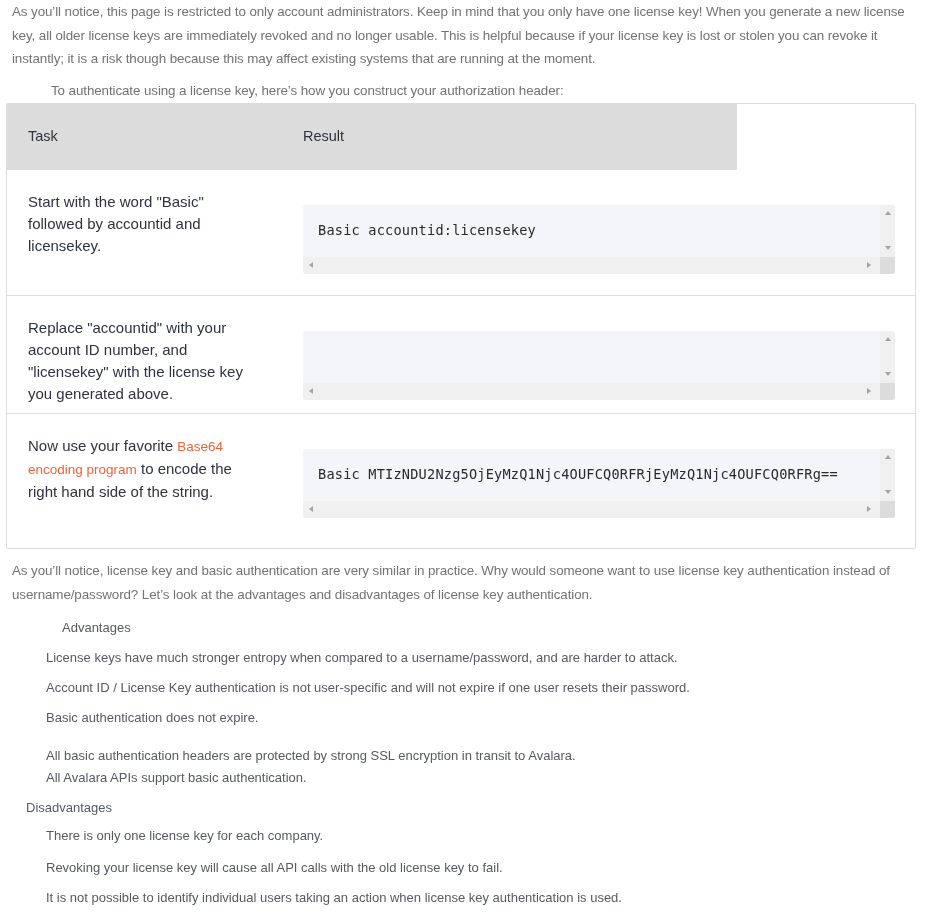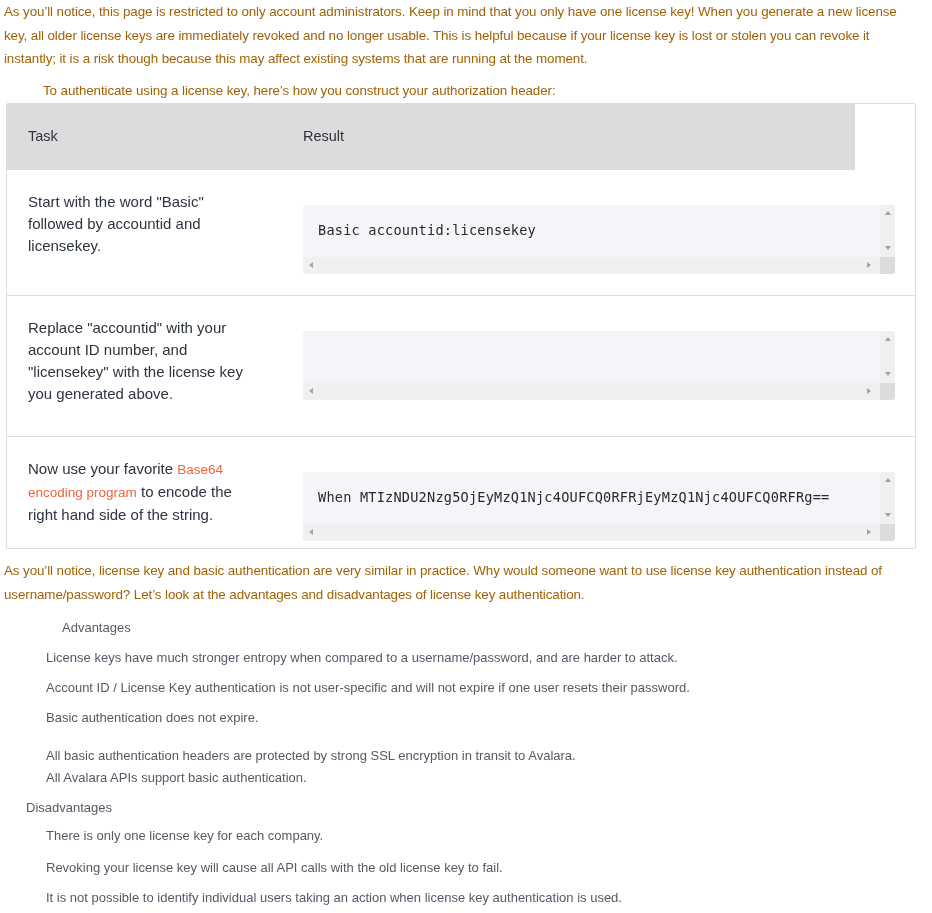--- a/index.html
+++ b/index.html
@@ -1,31 +1,31 @@
 <!DOCTYPE html>
 <html><head>
 <meta charset="utf-8">
 <style>
   * { box-sizing: border-box; margin: 0; padding: 0; }
   html, body { width: 932px; height: 913px; background: #ffffff; overflow: hidden; }
   body { font-family: "Liberation Sans", sans-serif; color: #2c2c3a; font-size: 13.4px; position: relative; }
-  .para { position: absolute; left: 4px; width: 915px; line-height: 23.5px; color: #a16207; letter-spacing: -0.1px; }
+  .para { position: absolute; left: 12px; width: 915px; line-height: 23.5px; color: #737373; letter-spacing: -0.1px; }
   #p1 { top: 0px; }
   #p2 { top: 79px; margin-left: 39px; }
   #p3 { top: 559px; }
 
   .table { position: absolute; left: 6px; top: 103px; width: 910px; height: 446px; border: 1px solid #dcdcdc; border-radius: 2px; }
-  .thead { position: absolute; left: 0; top: 0; width: 848px; height: 66px; background: #dcdcdc; }
+  .thead { position: absolute; left: 0; top: 0; width: 730px; height: 66px; background: #dcdcdc; }
   .th { position: absolute; top: 24px; font-size: 14.5px; color: #2f3340; }
   .th.task { left: 21px; }
   .th.result { left: 296px; }
   .row { position: absolute; left: 0; width: 908px; border-top: 1px solid #dddddd; }
   .row.r1 { top: 66px; height: 125px; border-top: none; }
   .row.r2 { top: 191px; height: 129px; }
-  .row.r3 { top: 332px; height: 111px; }
+  .row.r3 { top: 309px; height: 111px; }
   .task-cell { position: absolute; left: 21px; width: 230px; font-size: 15px; line-height: 22px; color: #2d3340; }
   .r1 .task-cell { top: 21px; }
   .r2 .task-cell { top: 21px; }
   .r3 .task-cell { top: 21px; }
   .link { color: #f0633a; font-size: 13.5px; text-decoration: none; cursor: pointer; }
 
   .code { position: absolute; left: 296px; width: 592px; height: 69px; background: #f4f5f8; border-radius: 3px; overflow: hidden; text-align: right; }
   .r1 .code { top: 35px; }
   .r2 .code { top: 35px; }
   .r3 .code { top: 35px; }
@@ -82,21 +82,21 @@
         <span class="arrow left"></span>
         <span class="arrow right"></span>
       </div>
       <div class="corner"></div>
     </div>
   </div>
 
   <div class="row r3">
     <div class="task-cell"><span>Now use your favorite </span><a class="link">Base64 encoding program</a><span> to encode the right hand side of the string.</span></div>
     <div class="code">
-      <span class="code-text">When MTIzNDU2Nzg5OjEyMzQ1Njc4OUFCQ0RFRjEyMzQ1Njc4OUFCQ0RFRg==</span>
+      <span class="code-text">Basic MTIzNDU2Nzg5OjEyMzQ1Njc4OUFCQ0RFRjEyMzQ1Njc4OUFCQ0RFRg==</span>
       <div class="vscroll">
         <span class="arrow up"></span>
         <span class="arrow down"></span>
       </div>
       <div class="hscroll">
         <span class="arrow left"></span>
         <span class="arrow right"></span>
       </div>
       <div class="corner"></div>
     </div>

